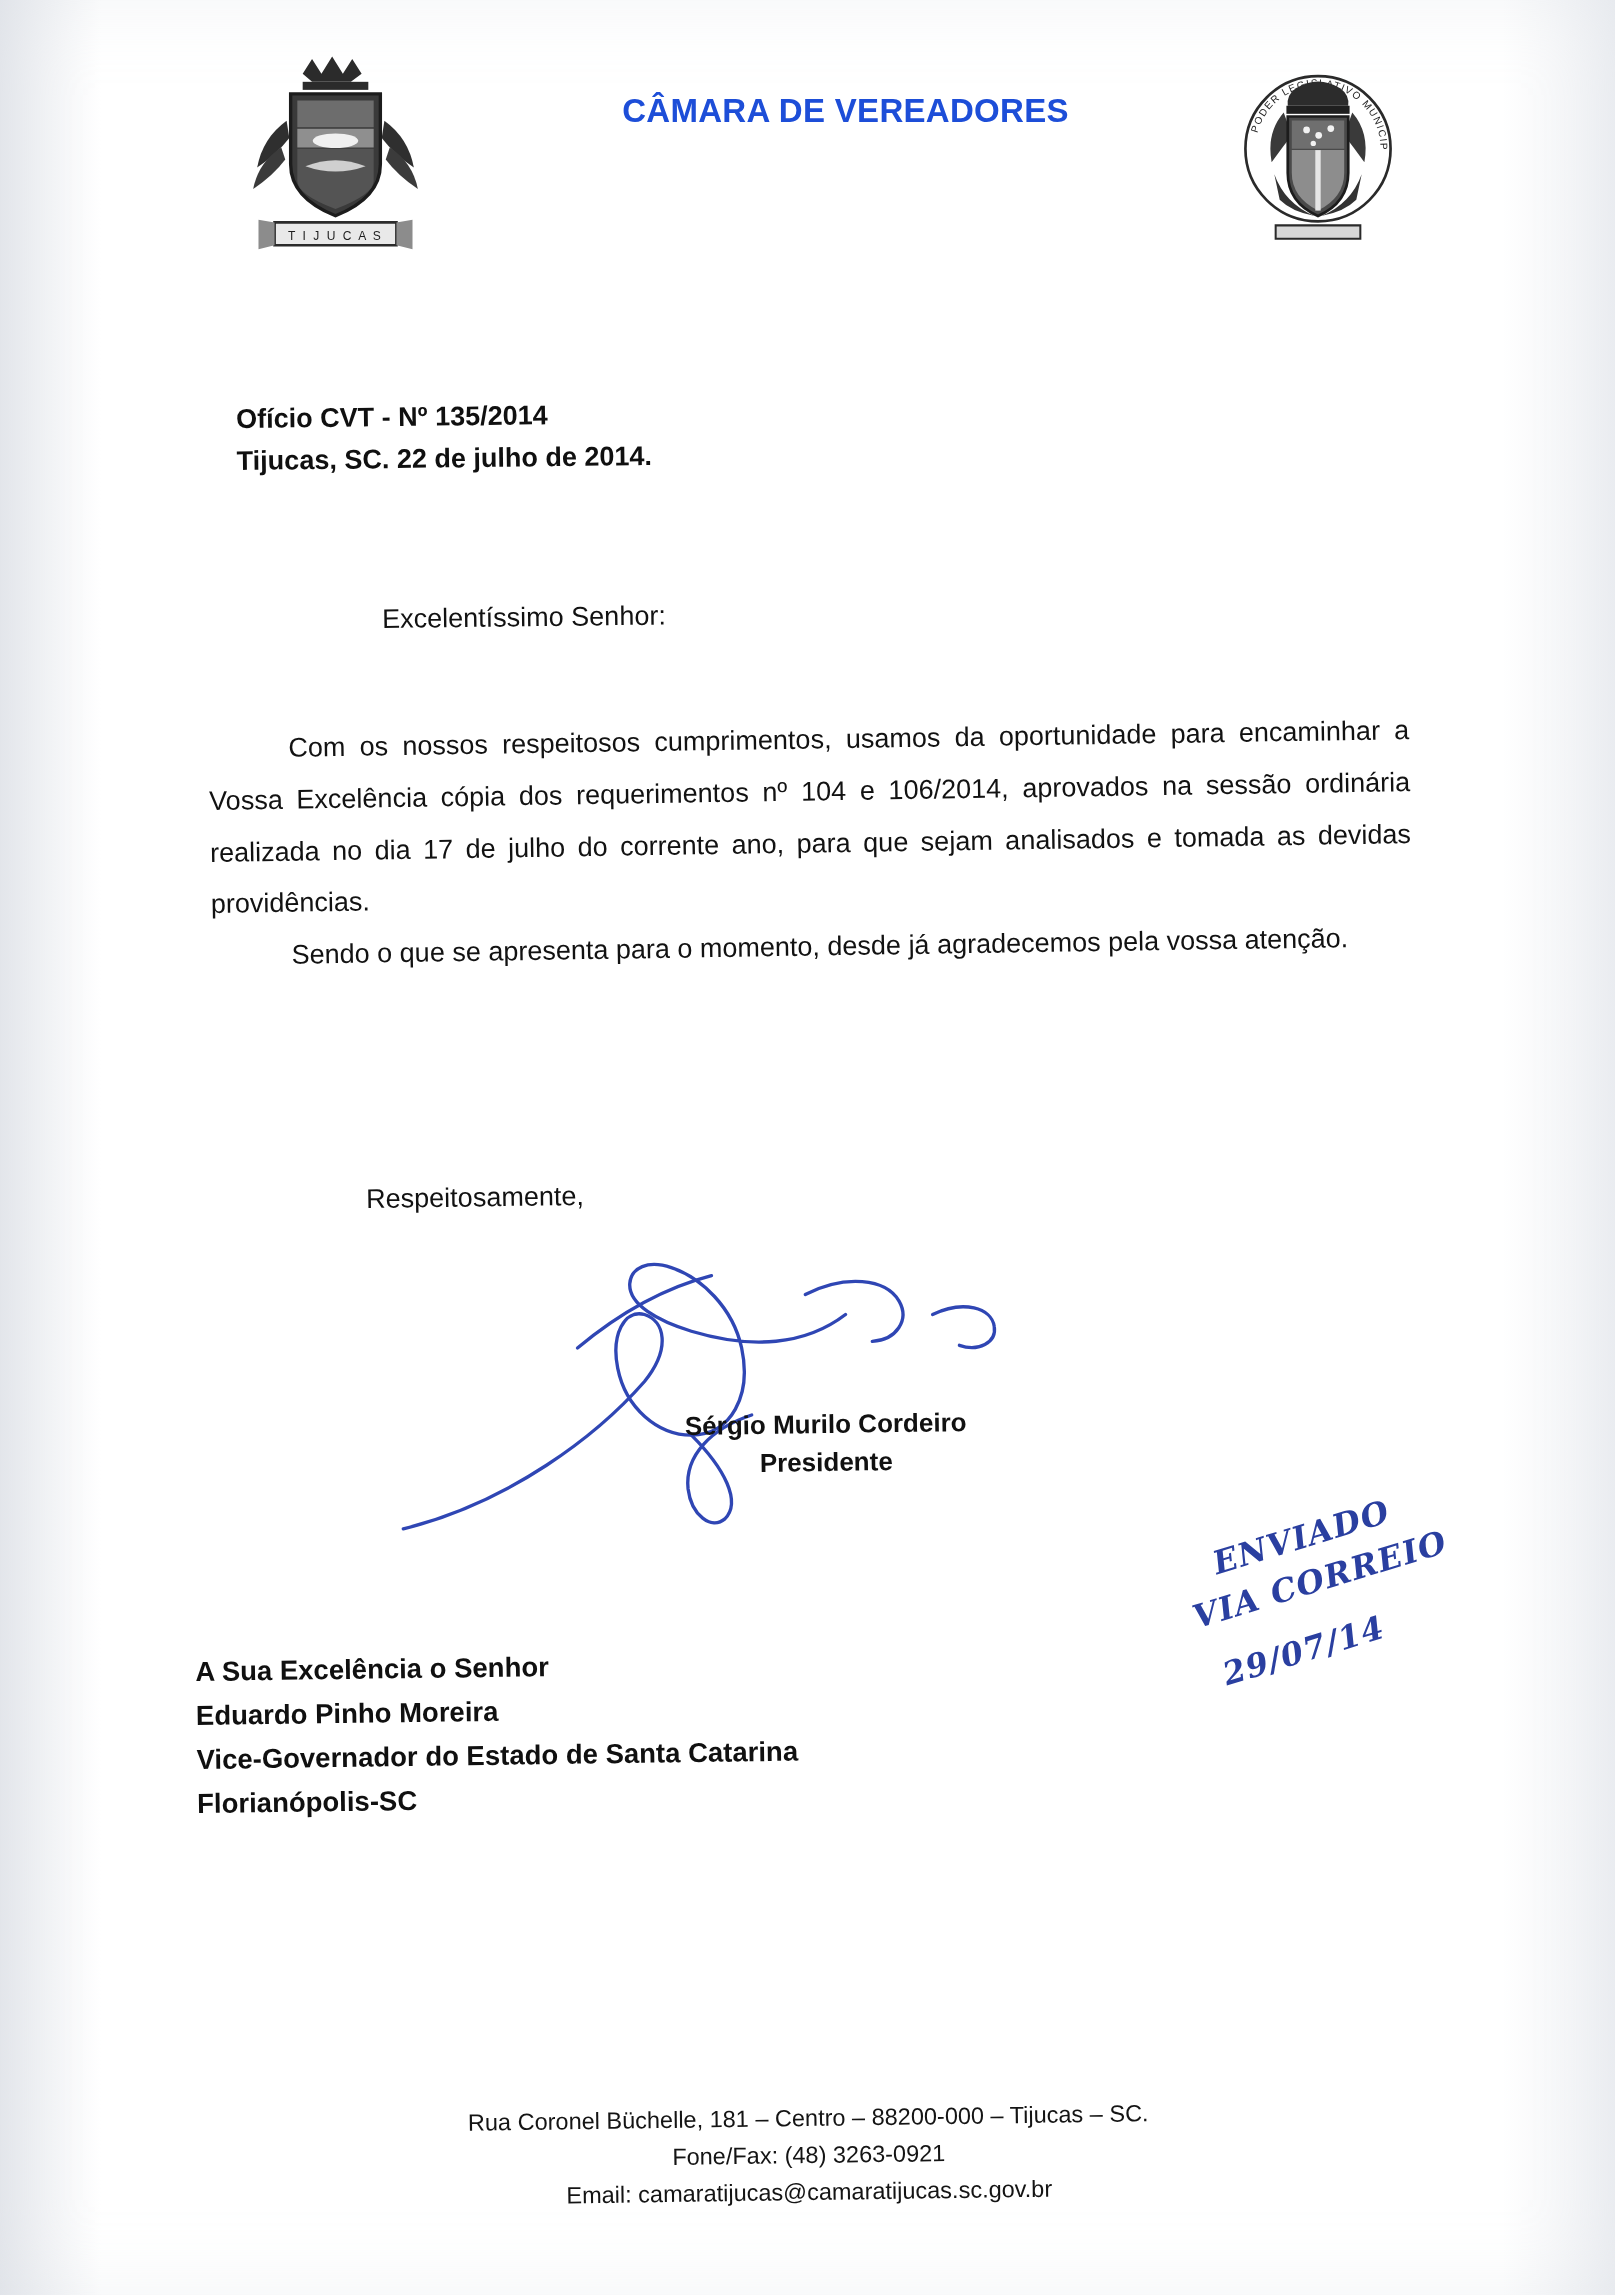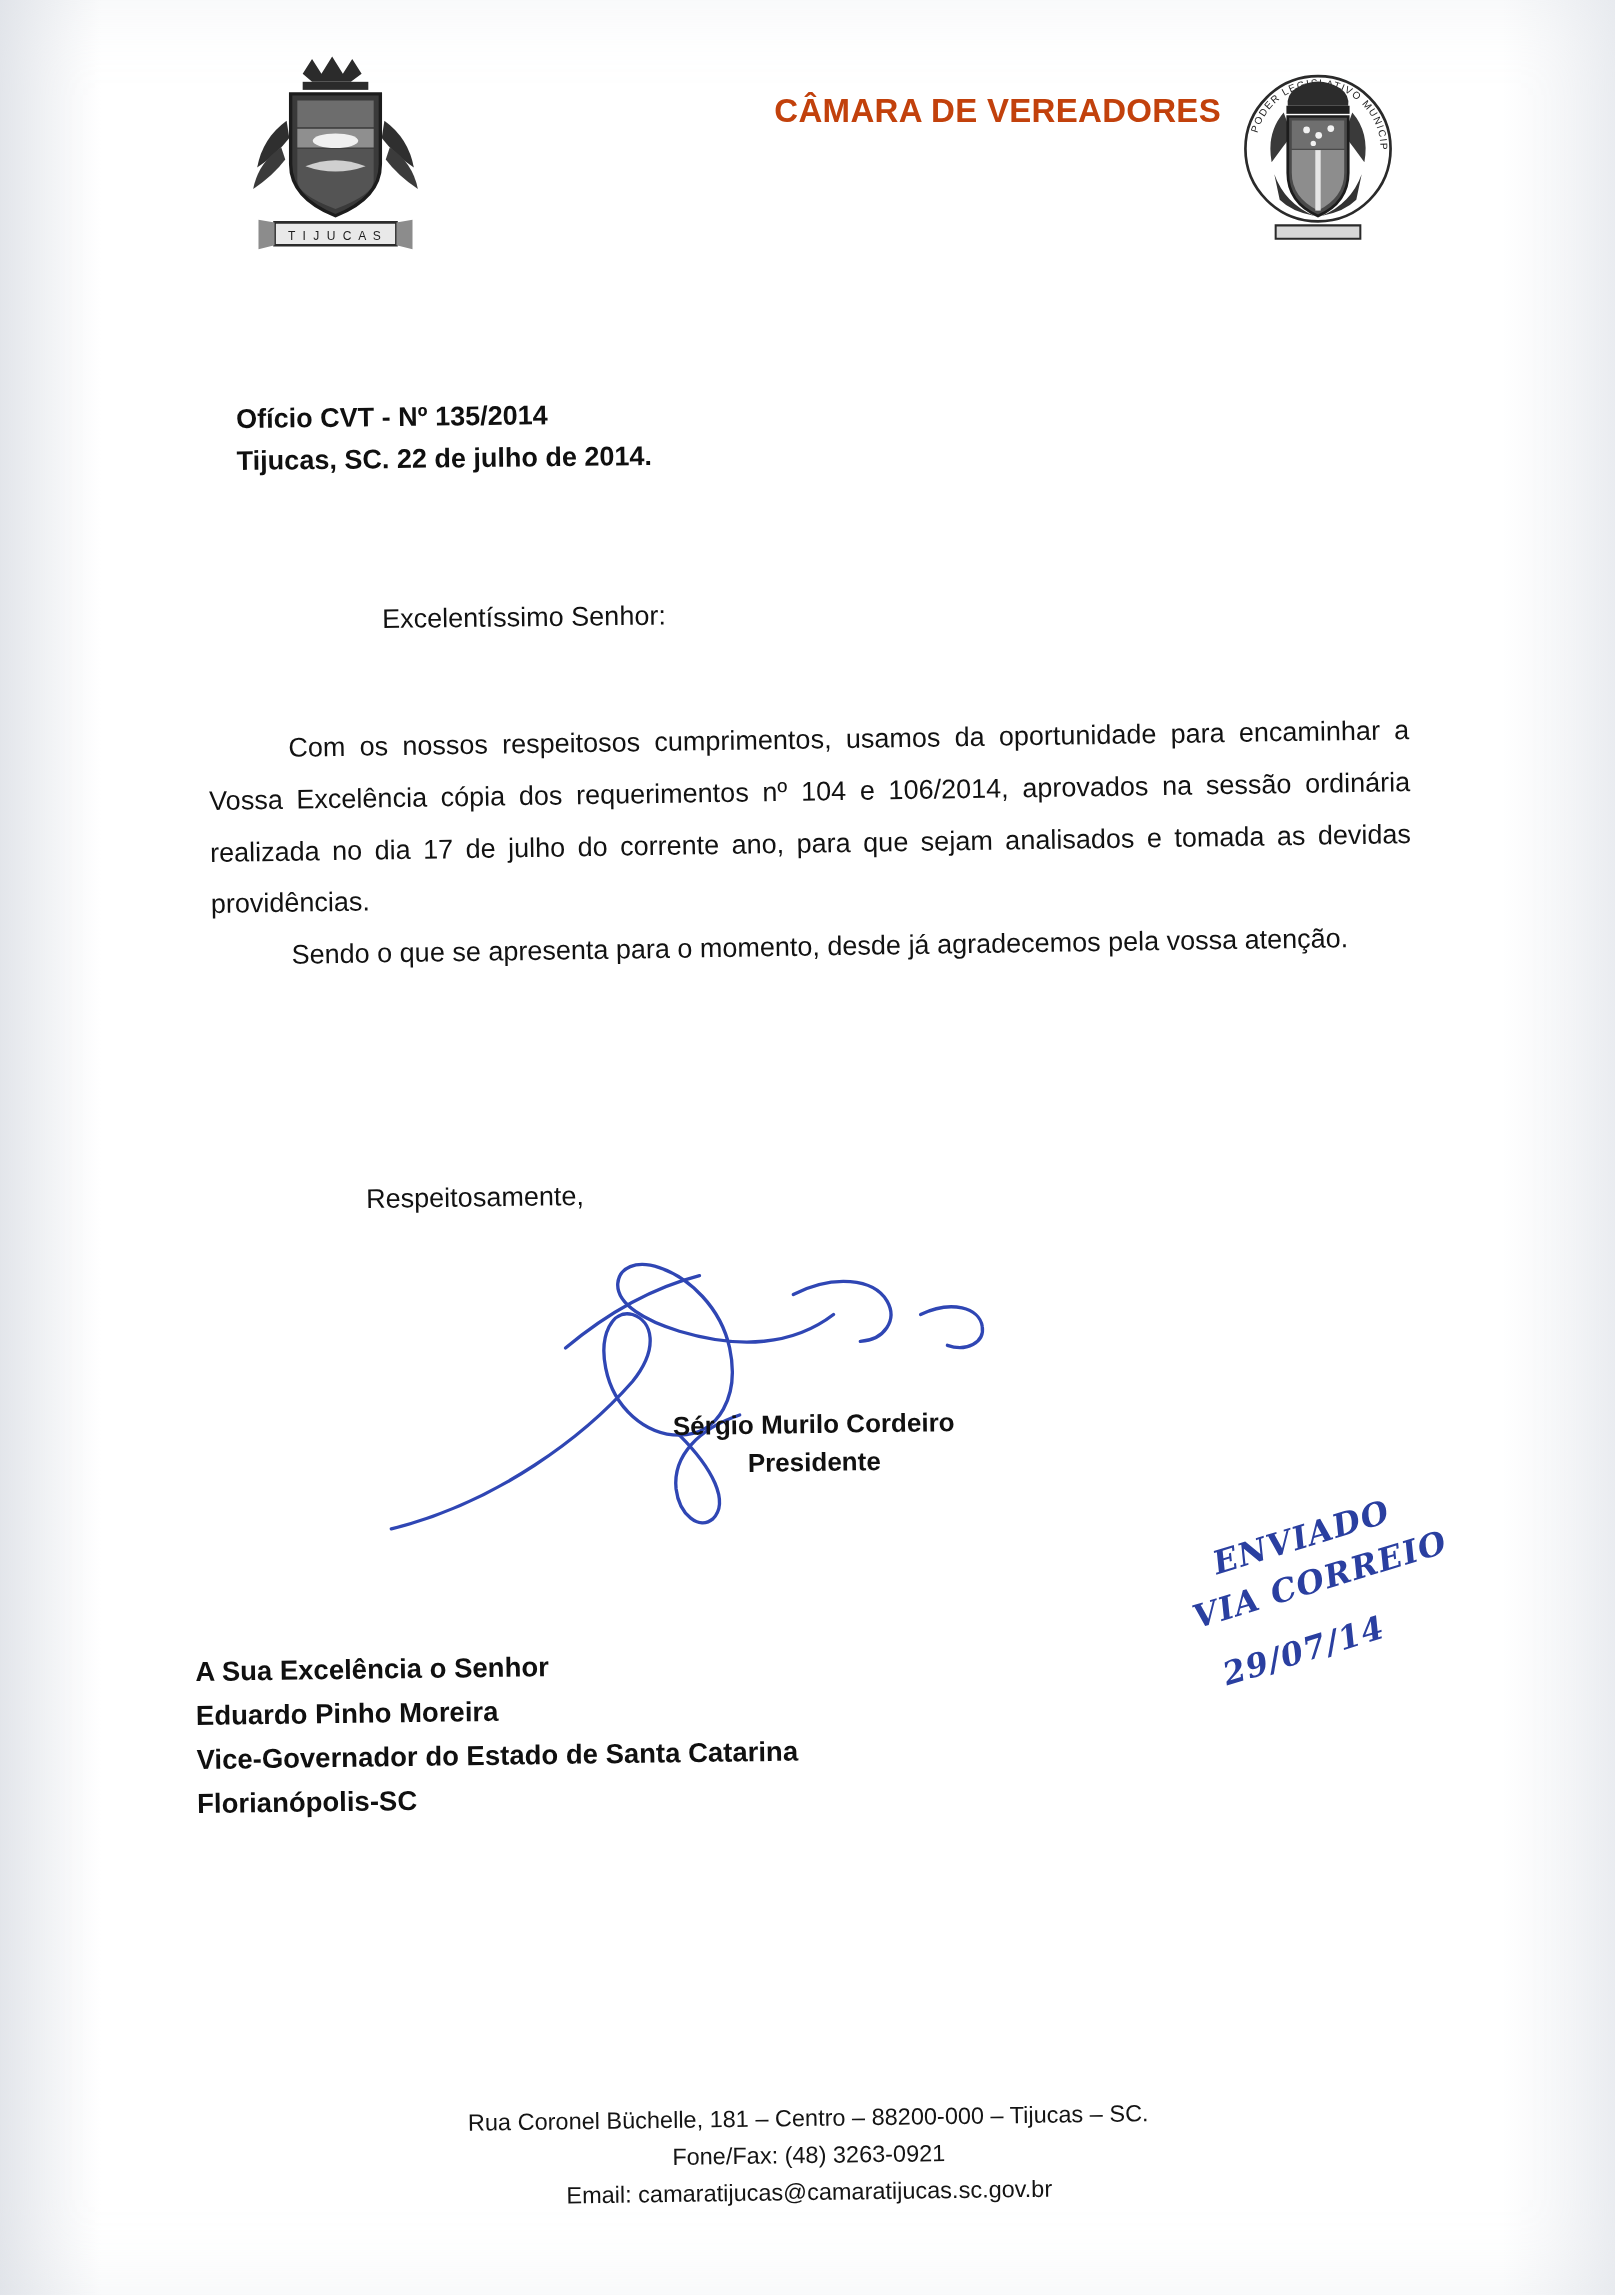--- a/index.html
+++ b/index.html
@@ -57,22 +57,22 @@
     left: 1234px;
     top: 20px;
     width: 168px;
     height: 195px;
   }
   .header-titles {
     position: absolute;
     left: 470px;
     top: 50px;
     width: 751px;
-    text-align: right;
-    color: #c2410c;
+    text-align: center;
+    color: #1d4ed8;
     font-weight: bold;
     font-size: 33px;
     line-height: 1.30;
     letter-spacing: 0.3px;
   }
   .header-titles div { white-space: nowrap; }
 
   
   .doc-ref {
     position: absolute;
@@ -114,21 +114,21 @@
     top: 1184px;
     font-size: 27px;
     color: #121212;
     transform: rotate(-0.8deg);
     transform-origin: left top;
   }
 
   
   .sig-area {
     position: absolute;
-    left: 364px;
+    left: 376px;
     top: 1214px;
     width: 805px;
     height: 335px;
   }
   .sig-svg { position: absolute; left: 0; top: 0; }
   .sig-name {
     position: absolute;
     left: 235px;
     top: 195px;
     width: 429px;

